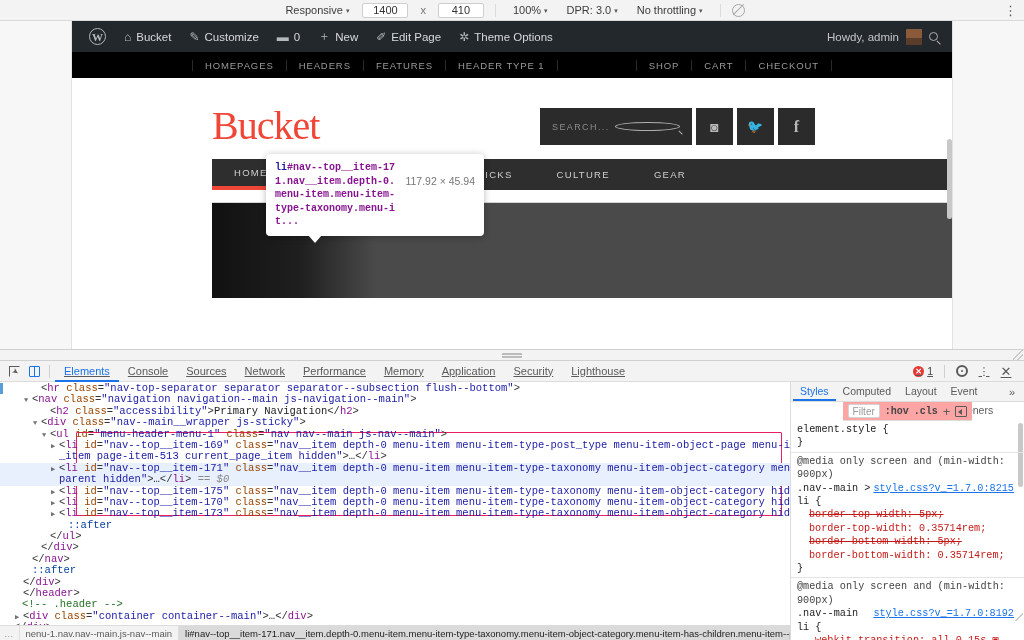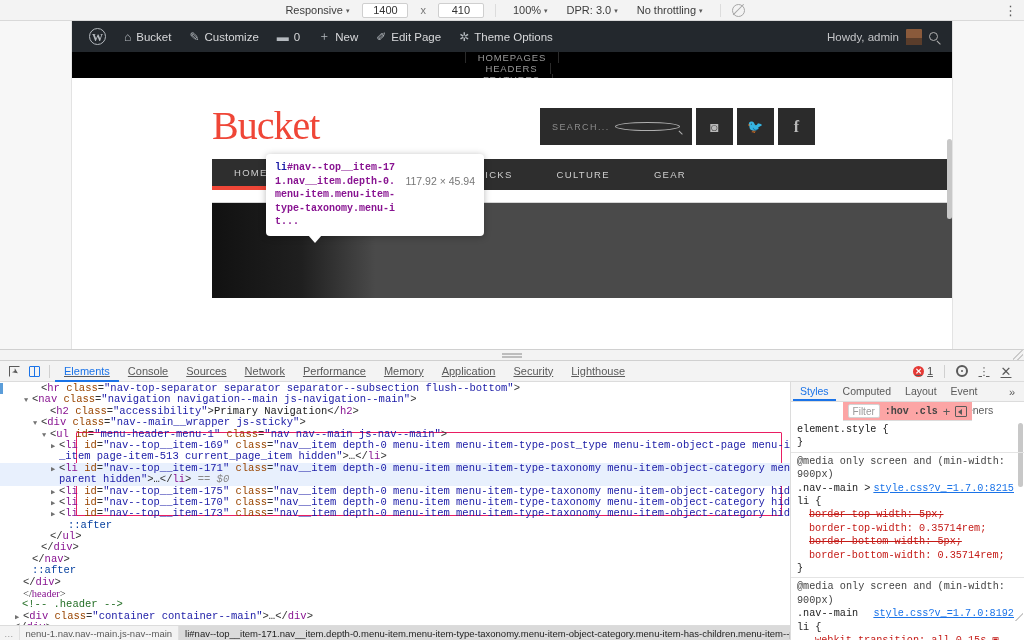--- a/index.html
+++ b/index.html
@@ -66,21 +66,21 @@
     display: flex; align-items: center; justify-content: center; font-size: 11px;
     font-family: "Liberation Serif", serif; color: #b4b9be; font-weight: bold;
   }
   .wp-ico { font-size: 12px; color: #b4b9be; display: inline-block; }
   .avatar-sm { width: 16px; height: 16px; background: #8a5a3b; border-radius: 1px; display: block; }
   .avatar-sm::after { content: ""; display: block; width: 16px; height: 7px; margin-top: 9px; background: #5a3d2b; }
 
   
   .topnav {
     height: 26px; background: #000; display: flex; align-items: center;
-    font-size: 9.5px; letter-spacing: .9px; color: #9a9a9a; padding: 0 120px; flex-direction: column;
+    font-size: 9.5px; letter-spacing: .9px; color: #9a9a9a; padding: 0 120px;
   }
   .topnav a { padding: 0 12px; border-right: 1px solid #2a2a2a; line-height: 11px; display: inline-block; }
   .topnav a:first-child { border-left: 1px solid #2a2a2a; }
   .topnav-right { margin-left: auto; display: flex; }
 
   
   .hdr-band { height: 108px; background: #fff; position: relative; }
   .logo {
     position: absolute; left: 140px; top: 24px;
     font-family: "Liberation Serif", serif; font-size: 40px; color: #ef4637; letter-spacing: -1px;
@@ -450,21 +450,21 @@
             <div class="trow sel-row" style="padding-left: 51px;"><span class="tri none"></span><span><span class="av">parent hidden"</span><span class="pk">&gt;</span><span class="tx">…</span><span class="pk">&lt;/</span><span class="tw">li</span><span class="pk">&gt;</span>  <span class="dollar">== $0</span></span></div>
             <div class="trow" style="padding-left: 51px;"><span class="tri closed"></span><span><span class="pk">&lt;</span><span class="tw">li</span> <span class="at">id</span><span class="pk">=</span><span class="av">"nav--top__item-175"</span> <span class="at">class</span><span class="pk">=</span><span class="av">"nav__item depth-0 menu-item menu-item-type-taxonomy menu-item-object-category hidden"</span></span></div>
             <div class="trow" style="padding-left: 51px;"><span class="tri closed"></span><span><span class="pk">&lt;</span><span class="tw">li</span> <span class="at">id</span><span class="pk">=</span><span class="av">"nav--top__item-170"</span> <span class="at">class</span><span class="pk">=</span><span class="av">"nav__item depth-0 menu-item menu-item-type-taxonomy menu-item-object-category hidden"</span></span></div>
             <div class="trow" style="padding-left: 51px;"><span class="tri closed"></span><span><span class="pk">&lt;</span><span class="tw">li</span> <span class="at">id</span><span class="pk">=</span><span class="av">"nav--top__item-173"</span> <span class="at">class</span><span class="pk">=</span><span class="av">"nav__item depth-0 menu-item menu-item-type-taxonomy menu-item-object-category hidden"</span></span></div>
             <div class="trow" style="padding-left: 60px;"><span class="tri none"></span><span><span class="ps">::after</span></span></div>
             <div class="trow" style="padding-left: 42px;"><span class="tri none"></span><span><span class="pk">&lt;/</span><span class="tw">ul</span><span class="pk">&gt;</span></span></div>
             <div class="trow" style="padding-left: 33px;"><span class="tri none"></span><span><span class="pk">&lt;/</span><span class="tw">div</span><span class="pk">&gt;</span></span></div>
             <div class="trow" style="padding-left: 24px;"><span class="tri none"></span><span><span class="pk">&lt;/</span><span class="tw">nav</span><span class="pk">&gt;</span></span></div>
             <div class="trow" style="padding-left: 24px;"><span class="tri none"></span><span><span class="ps">::after</span></span></div>
             <div class="trow" style="padding-left: 15px;"><span class="tri none"></span><span><span class="pk">&lt;/</span><span class="tw">div</span><span class="pk">&gt;</span></span></div>
-            <div class="trow" style="padding-left: 15px; font-family: Liberation Serif, serif;"><span class="tri none"></span><span><span class="pk">&lt;/</span><span class="tw">header</span><span class="pk">&gt;</span></span></div>
+            <div class="trow" style="padding-left: 15px;"><span class="tri none"></span><span><span class="pk">&lt;/</span><span class="tw">header</span><span class="pk">&gt;</span></span></div>
             <div class="trow" style="padding-left: 14px;"><span class="tri none"></span><span><span class="cm">&lt;!-- .header --&gt;</span></span></div>
             <div class="trow" style="padding-left: 15px;"><span class="tri closed"></span><span><span class="pk">&lt;</span><span class="tw">div</span> <span class="at">class</span><span class="pk">=</span><span class="av">"container container--main"</span><span class="pk">&gt;</span><span class="tx">…</span><span class="pk">&lt;/</span><span class="tw">div</span><span class="pk">&gt;</span></span></div>
             <div class="trow" style="padding-left: 6px;"><span class="tri none"></span><span><span class="pk">&lt;/</span><span class="tw">div</span><span class="pk">&gt;</span></span></div>
           </div>
         <div class="dom-crumbs" id="dom-crumbs">
             <span class="crumb ell">…</span>
             <span class="crumb">nenu-1.nav.nav--main.js-nav--main</span>
             <span class="crumb sel">li#nav--top__item-171.nav__item.depth-0.menu-item.menu-item-type-taxonomy.menu-item-object-category.menu-item-has-children.menu-item--parent.hidden</span>
           </div>
       </div>

